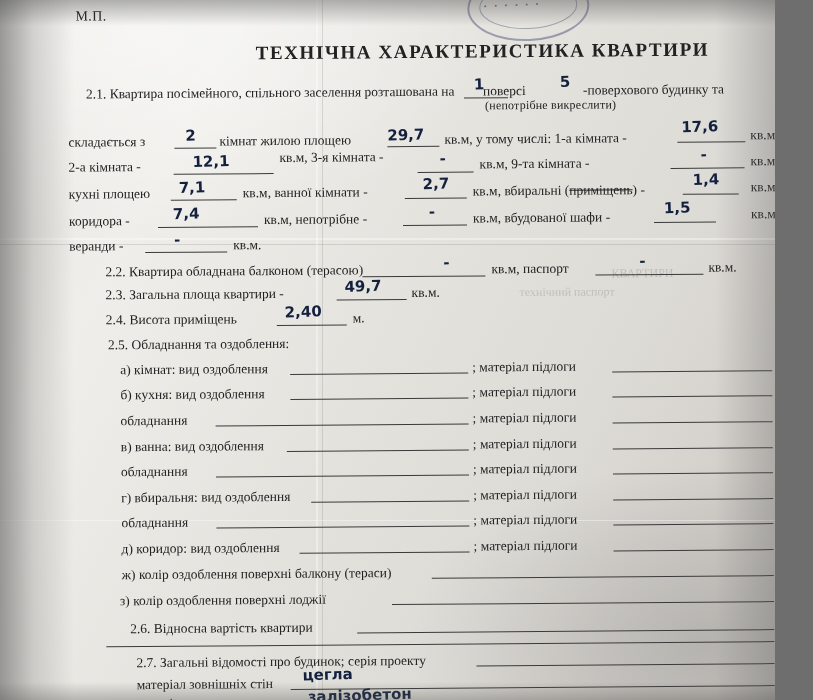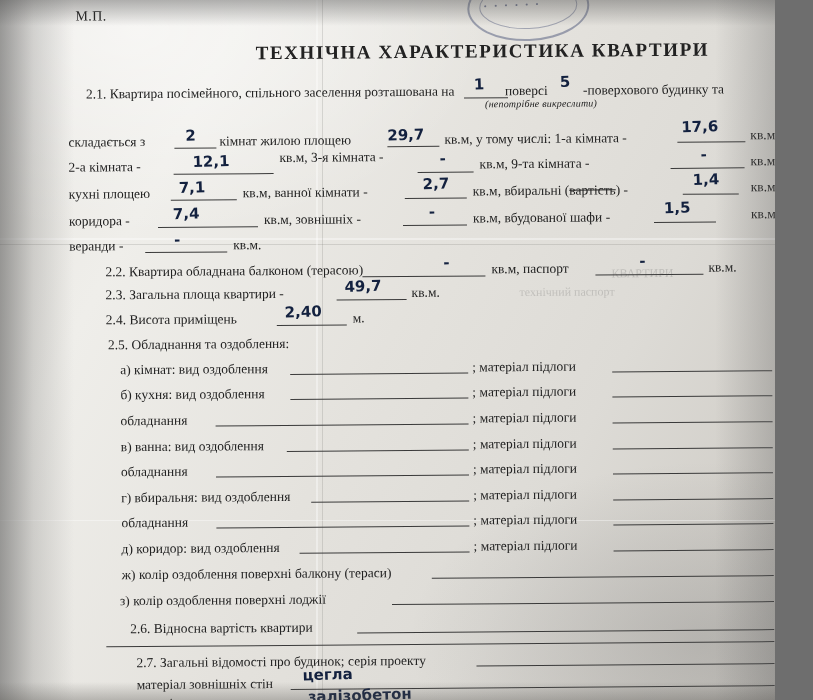--- a/index.html
+++ b/index.html
@@ -77,23 +77,22 @@
     font-size: 14px;
     letter-spacing: .4px;
   }
   .title {
     left: 258px; top: 41px;
     font-size: 19px;
     font-weight: bold;
     letter-spacing: 1.6px;
   }
   .small-note {
-    font-size: 10px;
+    font-size: 12px;
     letter-spacing: .2px;
-    font-style: italic;
   }
   .strike { text-decoration: line-through; }
 
   
   .hw {
     position: absolute;
     font-family: "DejaVu Sans", sans-serif;
     font-size: 15px;
     color: #13213f;
     white-space: nowrap;
@@ -167,21 +166,21 @@
     <div id="stamp">
       <div class="st-in"></div>
       <div class="st-txt">• • • • • •</div>
     </div>
 
     <div class="t title">ТЕХНІЧНА ХАРАКТЕРИСТИКА КВАРТИРИ</div>
 
     <div class="t" style="left:88px;top:84px;">2.1. Квартира посімейного, спільного заселення розташована на</div>
     <div class="line" style="left:466px;top:98px;width:44px;"></div>
     <div class="hw" style="left:476px;top:76px;">1</div>
-    <div class="t" style="left:507px;top:84px;">поверсі</div>
+    <div class="t" style="left:485px;top:84px;">поверсі</div>
     <div class="hw" style="left:562px;top:74px;">5</div>
     <div class="t" style="left:585px;top:84px;">-поверхового будинку та</div>
     <div class="t small-note" style="left:487px;top:99px;">(непотрібне викреслити)</div>
 
     <div class="t" style="left:70px;top:132px;">складається з</div>
     <div class="line" style="left:176px;top:146px;width:42px;"></div>
     <div class="hw" style="left:187px;top:125px;">2</div>
     <div class="t" style="left:221px;top:132px;">кімнат жилою площею</div>
     <div class="line" style="left:389px;top:146px;width:52px;"></div>
     <div class="hw" style="left:389px;top:126px;">29,7</div>
@@ -201,30 +200,30 @@
     <div class="hw" style="left:702px;top:148px;">-</div>
     <div class="t" style="left:752px;top:156px;">кв.м,</div>
 
     <div class="t" style="left:70px;top:184px;">кухні площею</div>
     <div class="line" style="left:172px;top:198px;width:66px;"></div>
     <div class="hw" style="left:180px;top:177px;">7,1</div>
     <div class="t" style="left:244px;top:184px;">кв.м, ванної кімнати -</div>
     <div class="line" style="left:406px;top:198px;width:62px;"></div>
     <div class="hw" style="left:424px;top:175px;">2,7</div>
     <div class="t" style="left:474px;top:184px;">
-      <span>кв.м, вбиральні (</span><span class="strike">вартість</span><span>) -</span>
+      <span>кв.м, вбиральні (</span><span class="strike">приміщень</span><span>) -</span>
     </div>
     <div class="line" style="left:684px;top:196px;width:56px;"></div>
     <div class="hw" style="left:694px;top:173px;">1,4</div>
     <div class="t" style="left:752px;top:182px;">кв.м,</div>
 
     <div class="t" style="left:70px;top:211px;">коридора -</div>
     <div class="line" style="left:159px;top:225px;width:100px;"></div>
     <div class="hw" style="left:174px;top:203px;">7,4</div>
-    <div class="t" style="left:265px;top:211px;">кв.м, зовнішніх -</div>
+    <div class="t" style="left:265px;top:211px;">кв.м, непотрібне -</div>
     <div class="line" style="left:404px;top:225px;width:64px;"></div>
     <div class="hw" style="left:430px;top:203px;">-</div>
     <div class="t" style="left:474px;top:211px;">кв.м, вбудованої шафи -</div>
     <div class="line" style="left:655px;top:224px;width:62px;"></div>
     <div class="hw" style="left:665px;top:201px;">1,5</div>
     <div class="t" style="left:752px;top:209px;">кв.м,</div>
 
     <div class="t" style="left:70px;top:236px;">веранди -</div>
     <div class="line" style="left:146px;top:250px;width:82px;"></div>
     <div class="hw" style="left:175px;top:229px;">-</div>

